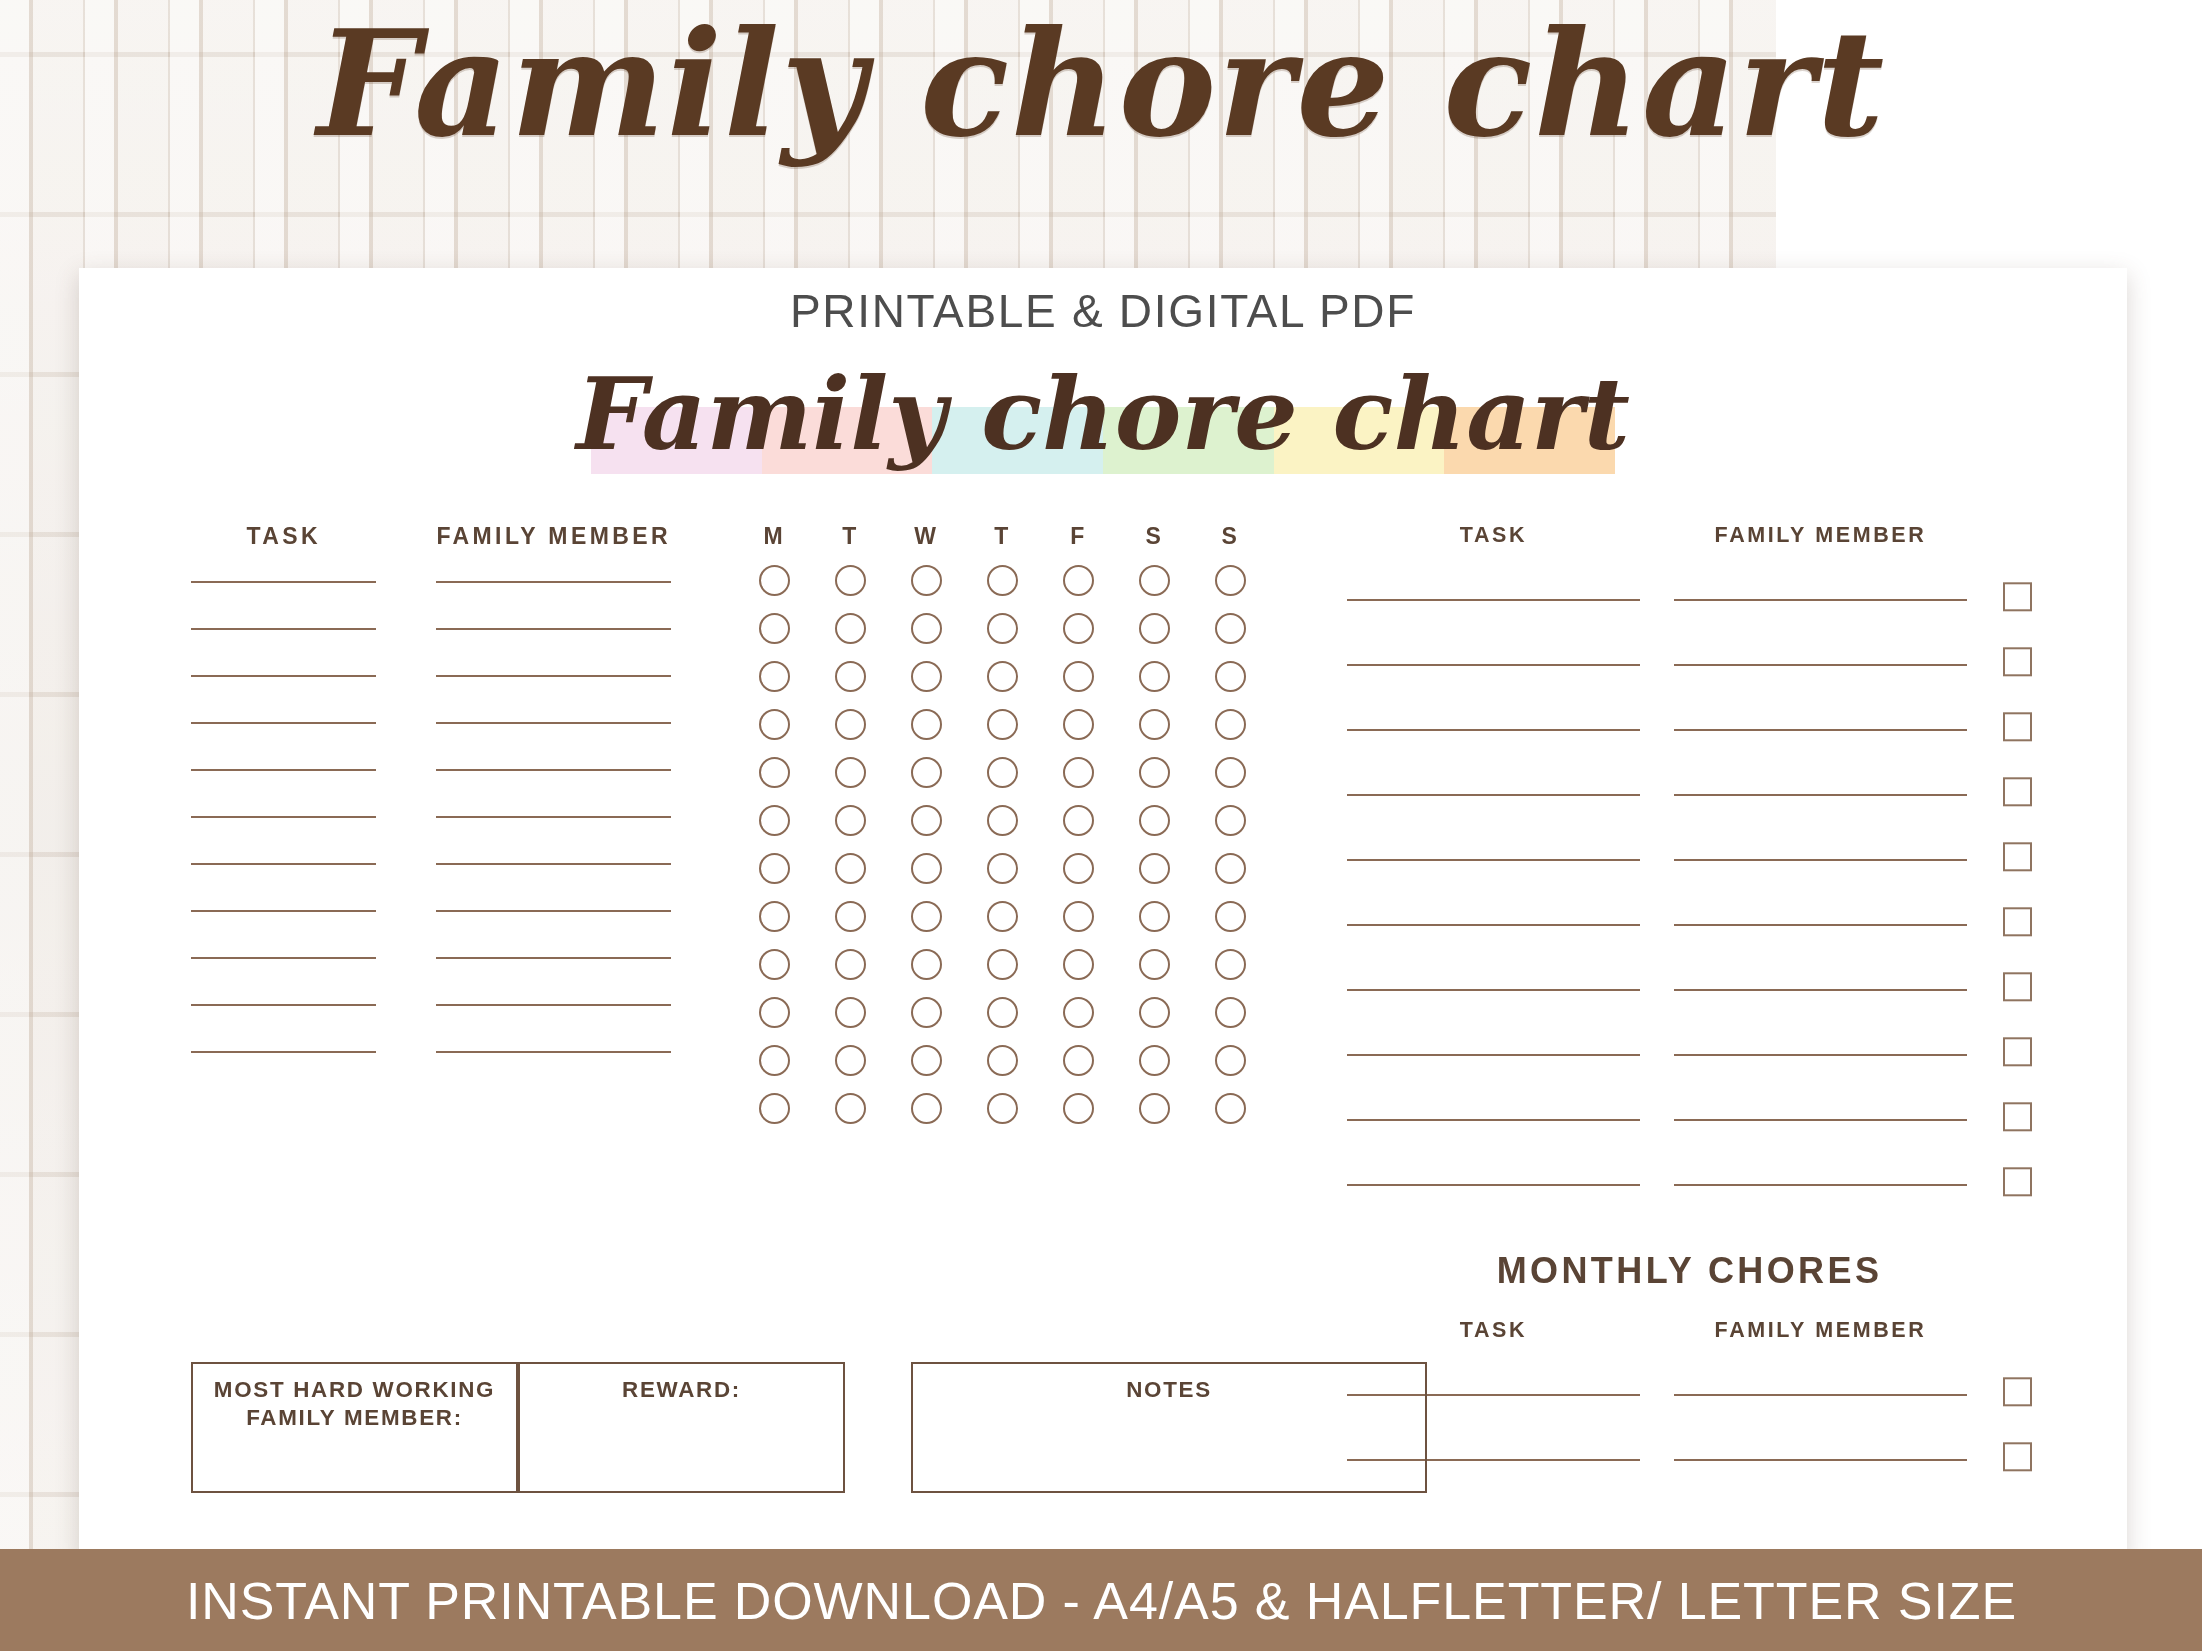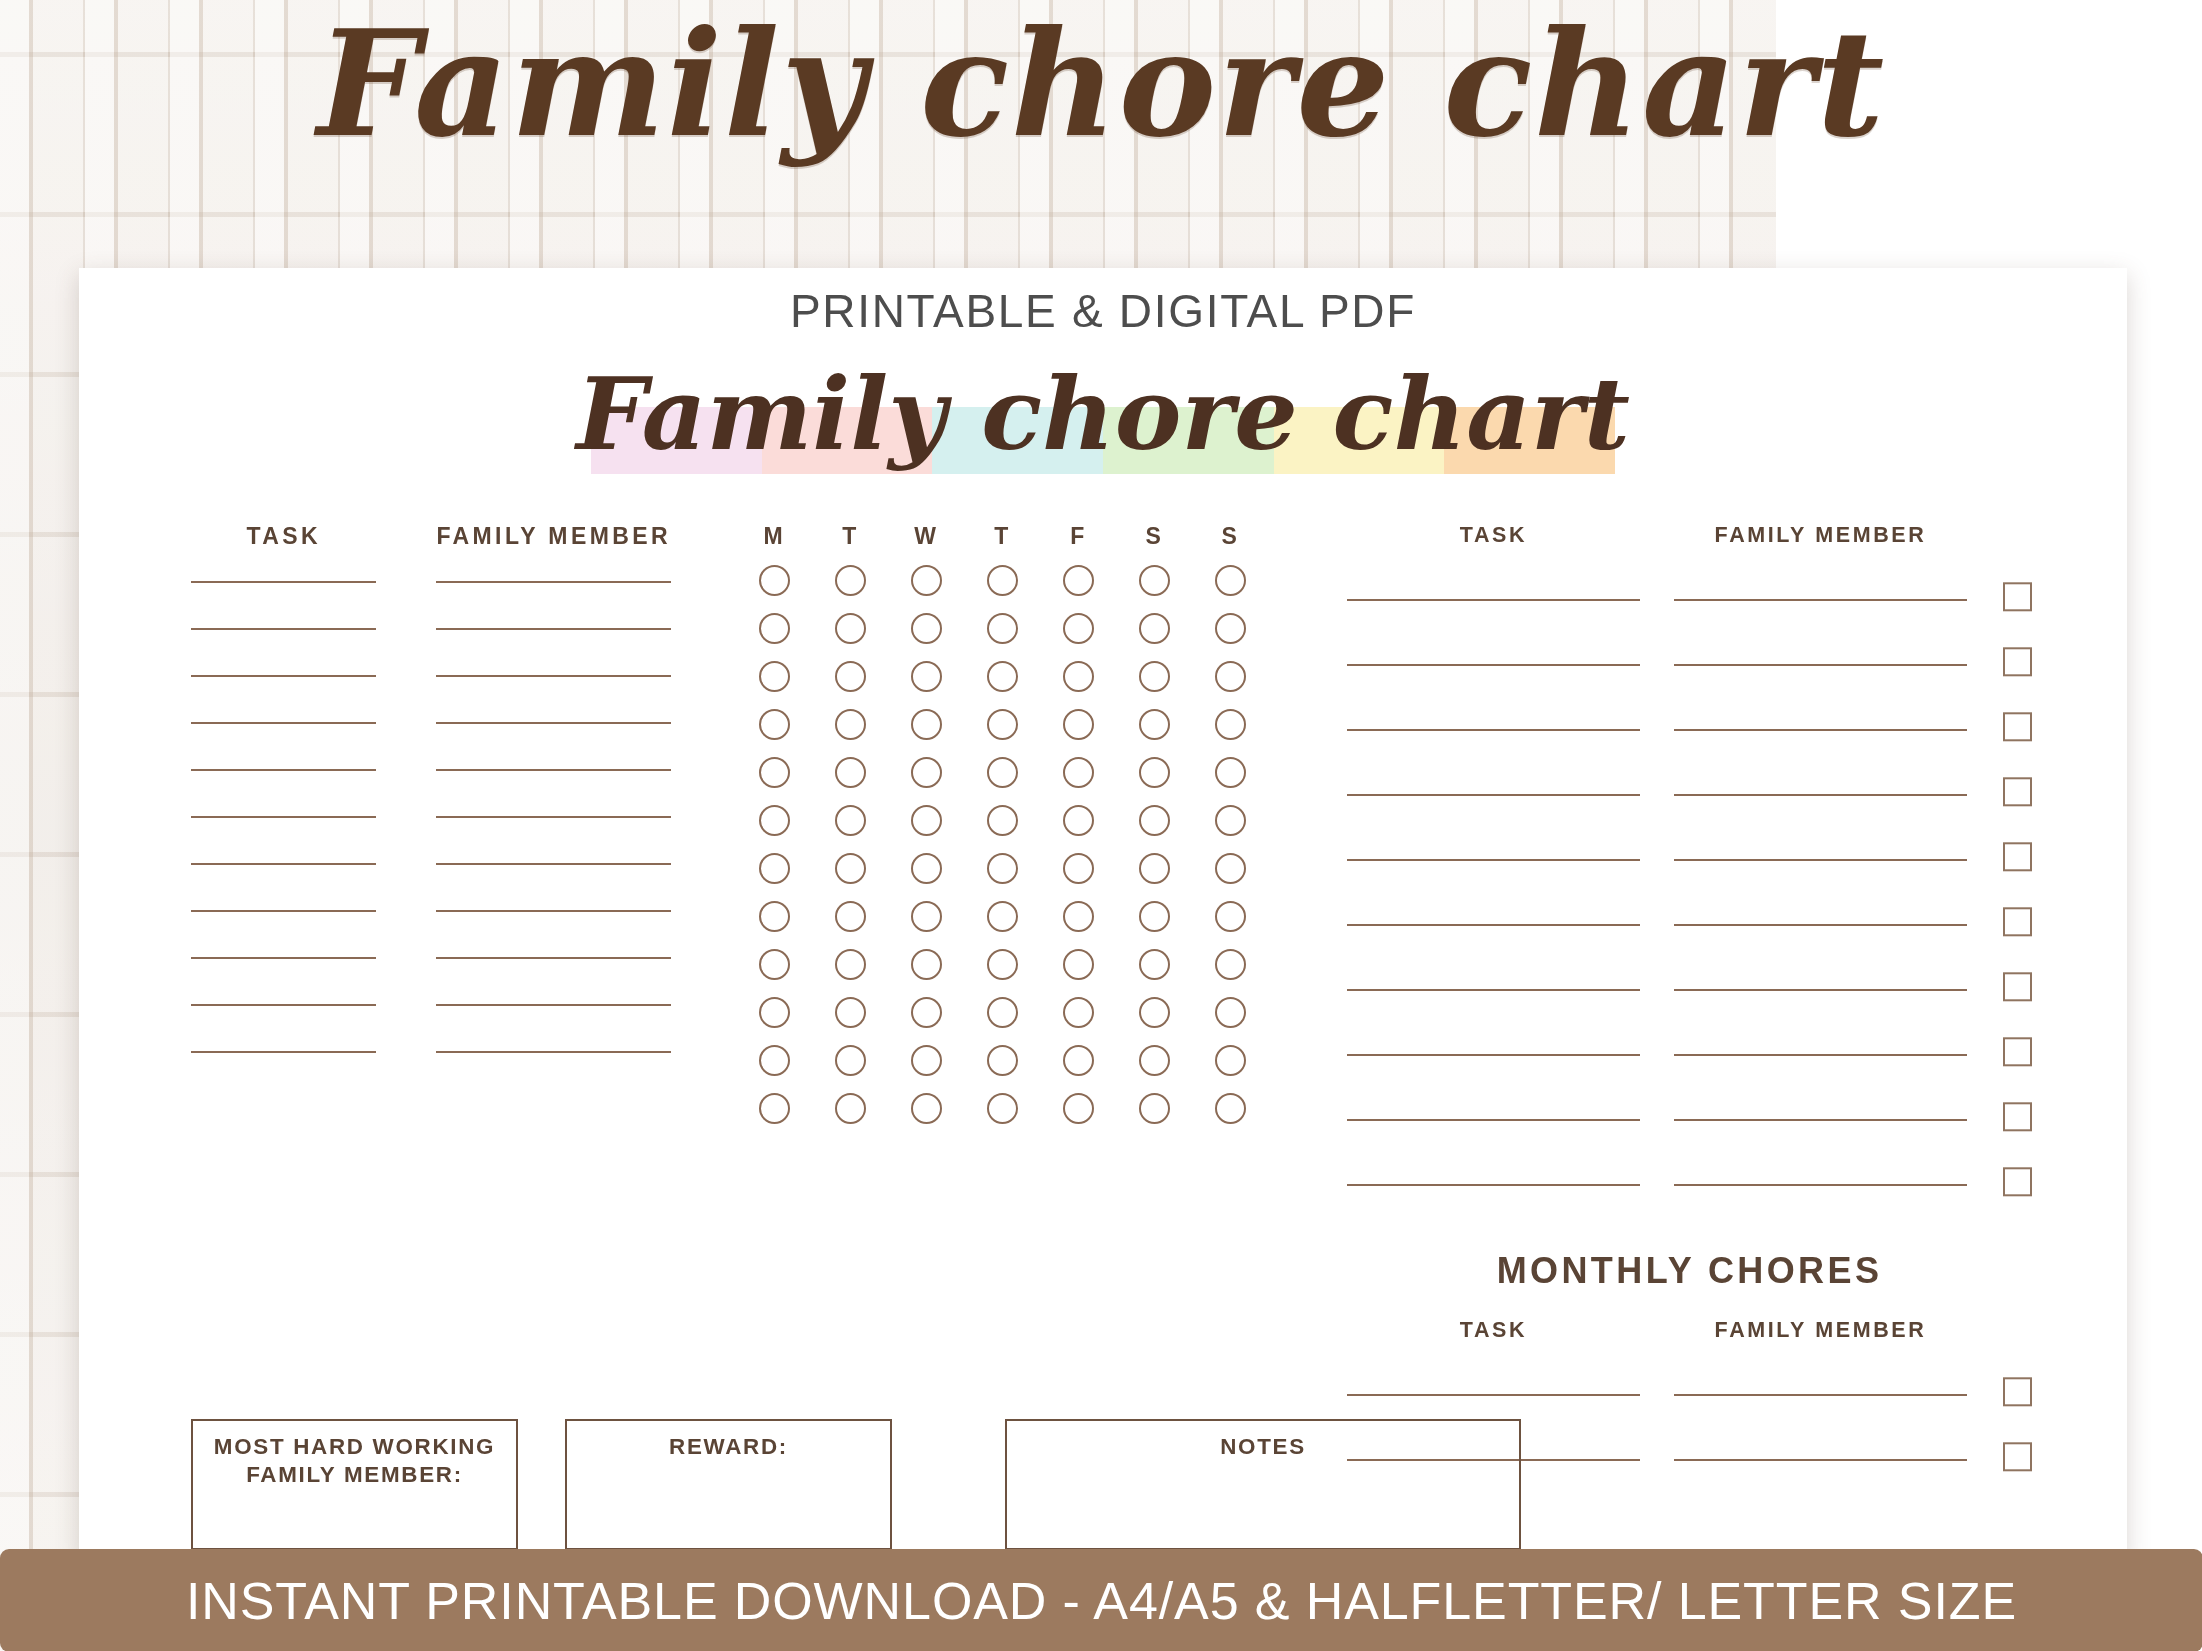--- a/index.html
+++ b/index.html
@@ -218,23 +218,22 @@
     letter-spacing: 3.4px;
     color: #5a4435;
     margin-top: 64px;
     margin-bottom: 26px;
   }
 
   
   .bottom-boxes {
     position: absolute;
     left: 112px;
-    top: 1151px;
-    display: flex;
-    gap: 47px;
+    top: 1094px;
+    display: flex;
   }
   .box {
     border: 2.6px solid #6d5240;
     height: 131px;
     display: flex;
     align-items: flex-start;
     justify-content: center;
     padding-top: 12px;
     text-align: center;
   }
@@ -253,21 +252,20 @@
   .footer {
     position: absolute;
     left: 0;
     bottom: 0;
     width: 2203px;
     height: 103px;
     background: #9c7a5f;
     display: flex;
     align-items: center;
     justify-content: center;
-    border-radius: 9px;
   }
   .footer-text {
     color: #ffffff;
     font-size: 52px;
     letter-spacing: 0.9px;
     font-weight: normal;
     white-space: nowrap;
   }
 </style>
 </head>

